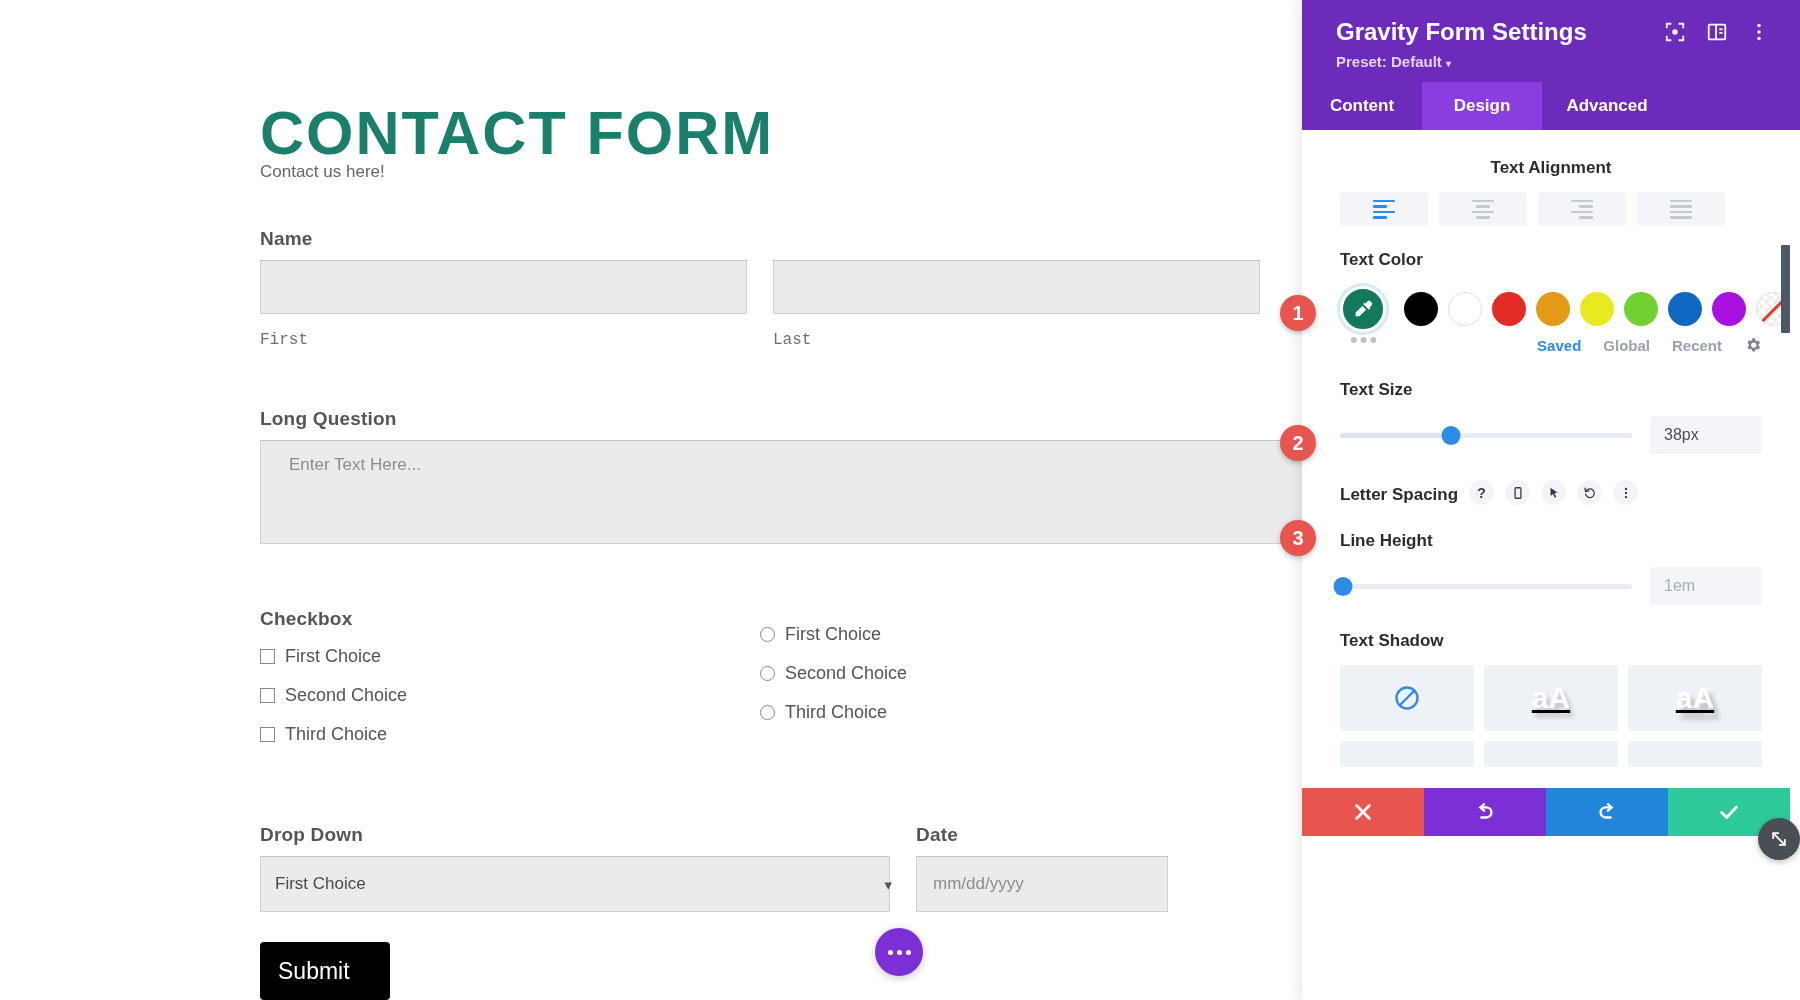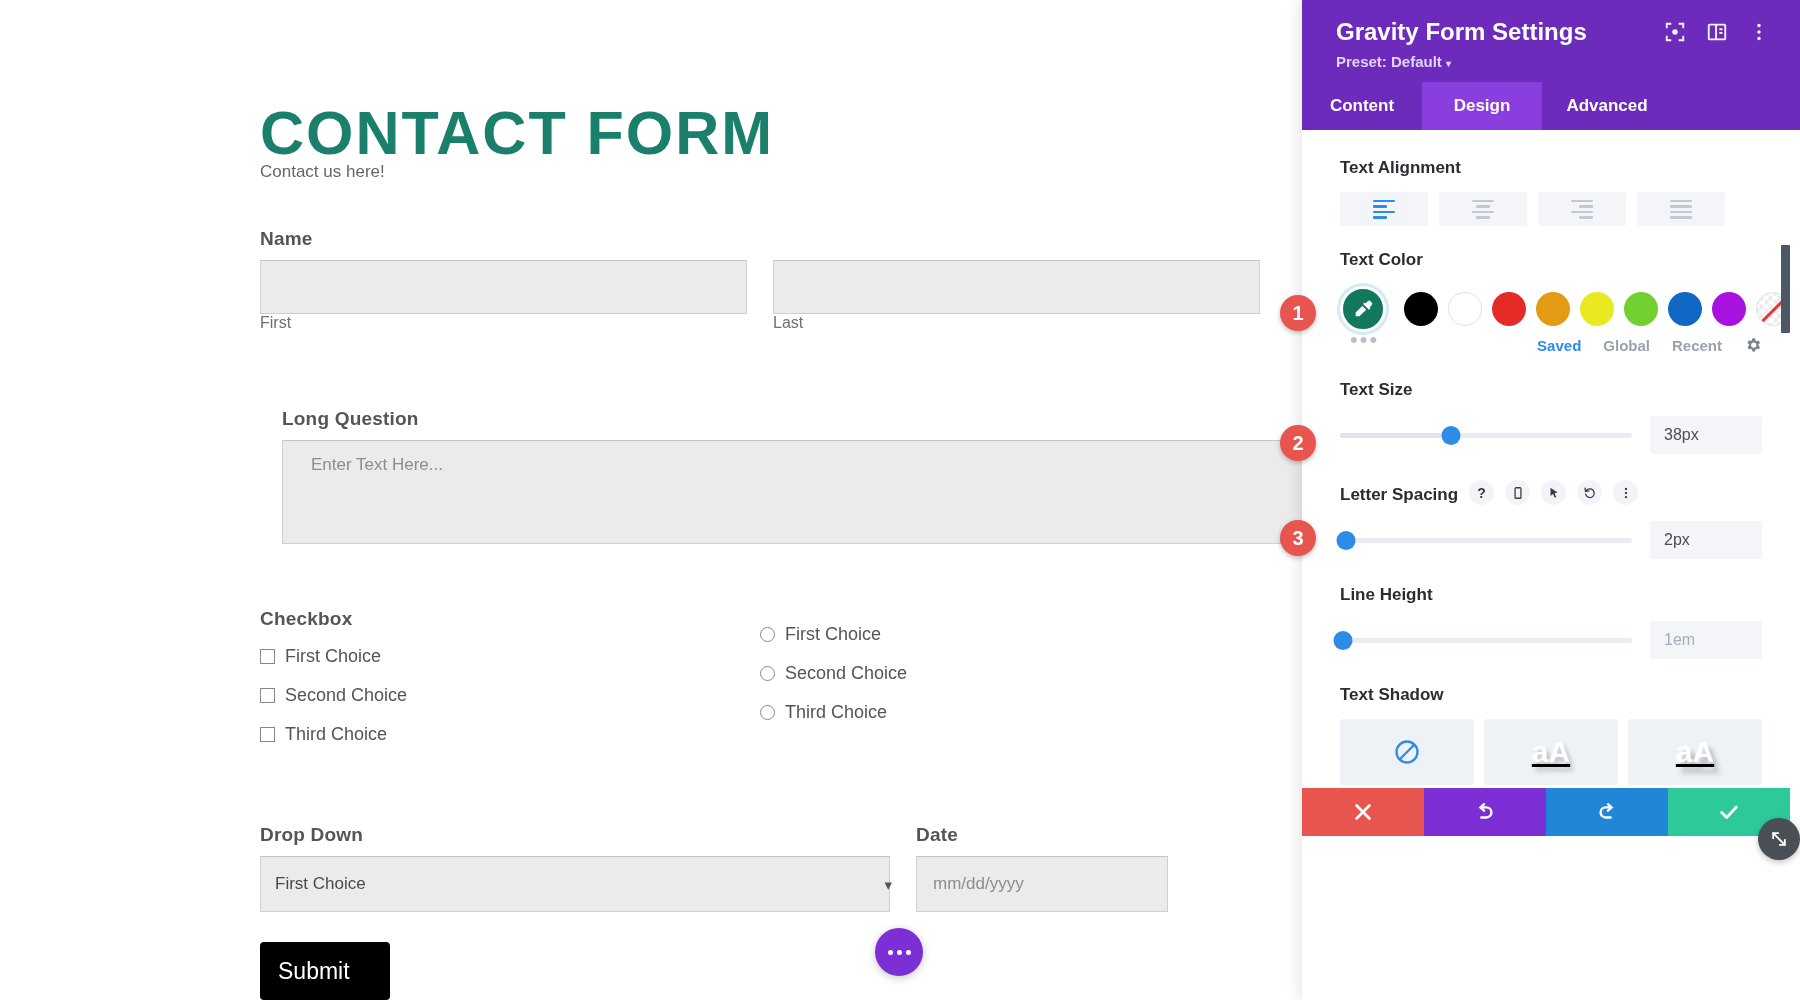--- a/index.html
+++ b/index.html
@@ -53,23 +53,23 @@
     font-size: 17px; color: #14532d;
     padding: 14px 28px;
     resize: none;
     font-family: "Liberation Sans", sans-serif;
   }
   .txt-area::placeholder { color: #8d8d8d; }
 
   .row-name   { position: absolute; left: 0; top: 228px; width: 1000px; }
   .name-grid  { display: flex; gap: 26px; margin-top: 10px; }
   .name-col   { width: 630px; }
-  .name-col .fld-sublabel { margin-top: 0; display:block; }
-
-  .row-long   { position: absolute; left: 0; top: 408px; width: 1132px; margin-left: 22px; }
+  .name-col .fld-sublabel { margin-top: 17px; display:block;font-family:Liberation Mono, monospace; }
+
+  .row-long   { position: absolute; left: 0; top: 408px; width: 1132px; }
   .row-long .txt-area { margin-top: 10px; }
 
   .row-choices { position: absolute; left: 0; top: 608px; width: 1000px; display:flex; }
   .choice-col { width: 656px; }
   .choice-list { margin-top: 16px; }
   .choice-item { display: flex; align-items: center; gap: 10px; margin-bottom: 18px; }
   .choice-item span { font-size: 18px; color: #555; }
   .cb-box {
     width: 15px; height: 15px; border: 1px solid #888;
     background: #fff; display:inline-block; flex: none;
@@ -392,21 +392,21 @@
     </div>
 
     <div class="tabs">
       <div class="tab">Content</div>
       <div class="tab active">Design</div>
       <div class="tab w-wide">Advanced</div>
     </div>
 
     <div class="panel-body">
 
-      <div class="sec" style="padding-top:18px;">
+      <div class="sec" style="padding-top:18px;text-align:center;">
         <div class="sec-label">Text Alignment</div>
         <div class="align-row">
           <div class="align-btn active">
             <span class="align-lines">
               <i style="width:22px"></i>
                 <i style="width:14px;margin-right:8px"></i>
                 <i style="width:22px"></i>
                 <i style="width:14px;margin-right:8px"></i>
             </span>
           </div>
@@ -500,27 +500,20 @@
             </svg>
           </div>
           <div class="mini">
             <svg viewBox="0 0 24 24" fill="#3b3b44">
               <circle cx="12" cy="5" r="2"></circle>
                 <circle cx="12" cy="12" r="2"></circle>
                 <circle cx="12" cy="19" r="2"></circle>
             </svg>
           </div>
         </div>
-        <div class="slider-row">
-          <div class="track">
-            <div class="fill" style="width:2%"></div>
-            <div class="knob" style="left:2%"></div>
-          </div>
-          <div class="val-box">2px</div>
-        </div>
       </div>
 
       <div class="sec" style="padding-top:26px;">
         <div class="sec-label">Line Height</div>
         <div class="slider-row">
           <div class="track">
             <div class="fill" style="width:1%"></div>
             <div class="knob" style="left:1%"></div>
           </div>
           <div class="val-box muted">1em</div>

